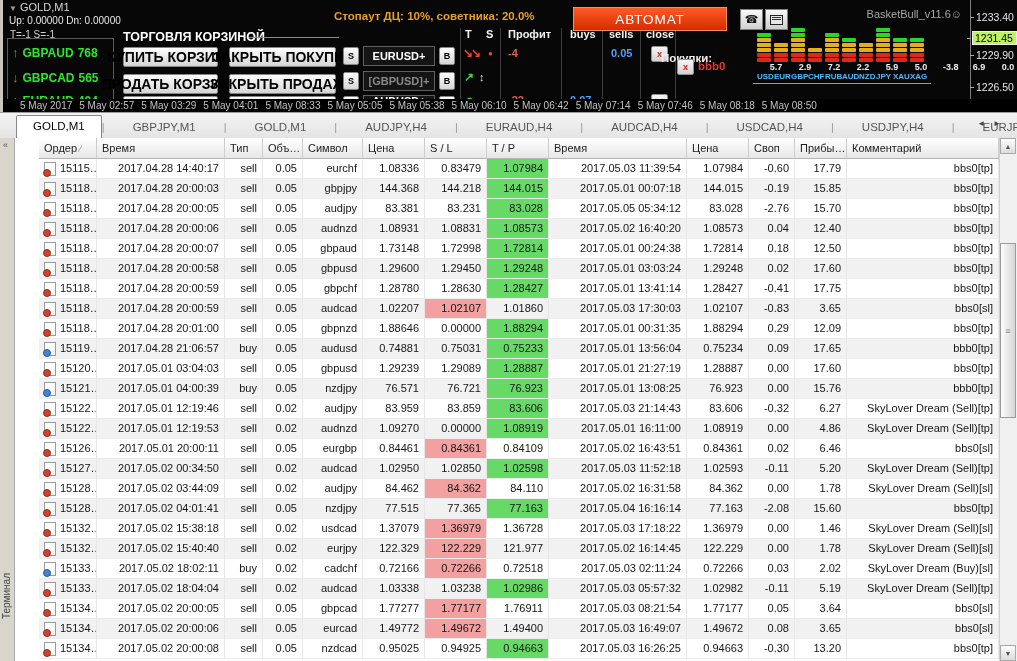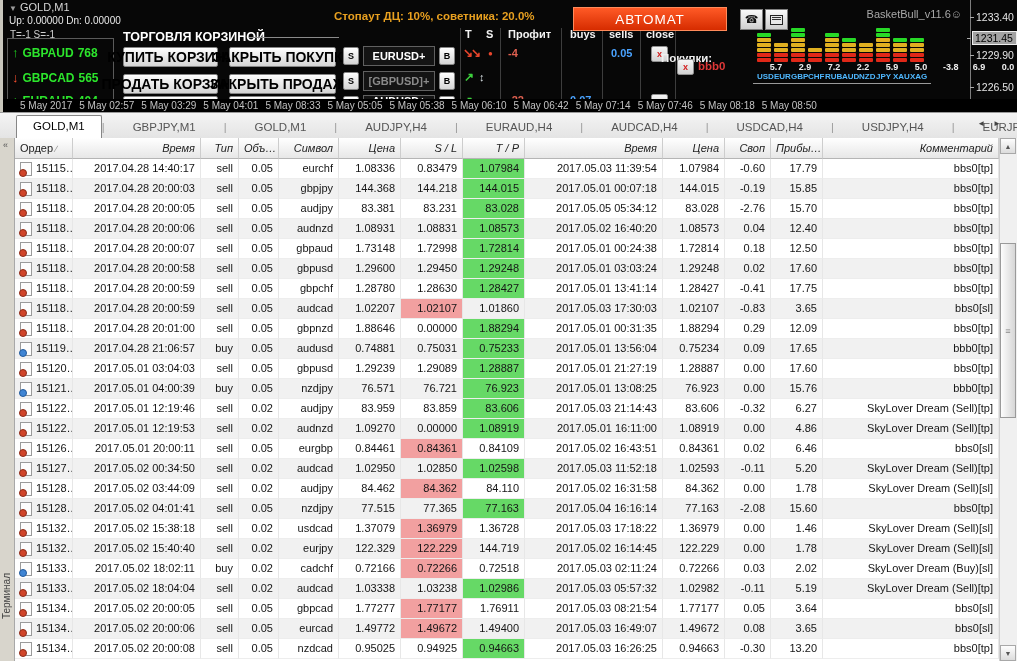--- a/index.html
+++ b/index.html
@@ -46,39 +46,39 @@
   .seg.r{background:#e02818;}
   #eq-vals,#eq-codes{left:754px;display:flex;gap:3px;}
   #eq-vals{top:62px;}
   #eq-codes{top:72px;}
   .eq-v{width:14px;text-align:center;color:#efefef;font-size:9px;font-weight:bold;margin-left:12px;}
   .eq-c{width:14px;text-align:center;color:#4fb8ff;font-size:8px;font-weight:bold;}
   .eq-line{left:750px;top:83px;width:178px;height:1px;background:#9a9a9a;}
   .pscale-line{left:967px;top:0;width:1px;height:99px;background:#7d7d7d;}
   .ptick{left:973px;color:#e4e4e4;font-size:10.5px;}
   .ptick::before{content:"";position:absolute;left:-6px;top:6px;width:4px;height:1px;background:#aaa;}
-  .ptick.cur{background:#a3a3a3;color:#000;padding:0 3px 0 2px;left:969px;border:1px solid #eee;}
+  .ptick.cur{background:#bef264;color:#000;padding:0 3px 0 2px;left:969px;border:1px solid #eee;}
   
   #timeline{left:0;top:99px;width:1017px;height:13px;background:#000;display:flex;gap:7px;padding-left:17px;box-sizing:border-box;align-items:center;border-left:3px solid #c9c7bd;}
   #timeline span{color:#c2c2c2;font-size:10px;white-space:nowrap;}
   
   #tabbar{left:0;top:112px;width:1017px;height:26px;background:linear-gradient(#f4f4f4,#e4e4e4);border-top:1px solid #9a9a9a;box-sizing:border-box;display:flex;align-items:flex-end;padding-left:16px;}
   .tab{font-size:11.5px;color:#555;padding:3px 28px 5px;white-space:nowrap;}
   .tab.active{background:#fff;border:1px solid #868686;border-bottom:none;color:#000;border-radius:2px 2px 0 0;padding:4px 16px 6px;}
   .tabsep{color:#999;font-size:11px;padding-bottom:5px;}
   #tab-arrows{position:absolute;right:8px;top:119px;color:#444;font-size:8px;letter-spacing:8px;}
   
   #terminal{left:0;top:138px;width:1017px;height:523px;background:#fff;display:flex;}
   #vstrip{width:14px;background:#d8d5cc;border-right:1px solid #a8a8a8;position:relative;flex:none;}
   #vstrip .rot{position:absolute;bottom:42px;left:1px;writing-mode:vertical-rl;transform:rotate(180deg);font-size:10px;color:#444;}
   #vstrip .coll{position:absolute;top:2px;left:3px;font-size:9px;color:#555;}
-  #grid{flex:1;overflow:hidden;}
+  #grid{flex:1;overflow:hidden;padding-left:24px;}
   .t-head,.t-row{display:grid;grid-template-columns:58px 128px 38px 40px 60px 62px 62px 62px 138px 62px 46px 52px minmax(0,1fr);}
   .hc{height:21px;line-height:21px;background:linear-gradient(#ffffff,#e7e7e7);border-right:1px solid #cdcdcd;border-bottom:1px solid #b5b5b5;font-size:11px;color:#222;padding:0 5px;white-space:nowrap;overflow:hidden;box-sizing:border-box;}
-  .hc.r{text-align:right;font-style:italic;}
+  .hc.r{}
   .sort{color:#888;font-size:9px;}
   .t-row{height:20px;}
   .t-row.alt .c{background:#f1f1f1;}
   .c{font-size:11px;line-height:19px;height:20px;color:#151515;padding:0 5px;border-right:1px solid #e7e7e7;border-bottom:1px solid #ededed;white-space:nowrap;overflow:hidden;box-sizing:border-box;background:#fff;}
   .c.r{text-align:right;}
   .c.hl-tp{background:#66d966 !important;}
   .c.hl-sl{background:#f2a0a0 !important;}
   .oc{display:flex;align-items:center;gap:4px;}
   .doc{width:10px;height:12px;background:#fdfdfd;border:1px solid #9a9a9a;position:relative;flex:none;}
   .doc::after{content:"";position:absolute;width:6px;height:6px;border-radius:50%;left:-2px;bottom:-2px;}
@@ -692,21 +692,21 @@
           <div class="c oc">
             <span class="doc sell"></span>
             <span>15132…</span>
           </div>
           <div class="c r">2017.05.02 15:40:40</div>
           <div class="c r">sell</div>
           <div class="c r">0.02</div>
           <div class="c r">eurjpy</div>
           <div class="c r">122.329</div>
           <div class="c r hl-sl">122.229</div>
-          <div class="c r">144.719</div>
+          <div class="c r">121.977</div>
           <div class="c r">2017.05.02 16:14:45</div>
           <div class="c r">122.229</div>
           <div class="c r">0.00</div>
           <div class="c r">1.78</div>
           <div class="c r">SkyLover Dream (Sell)[sl]</div>
         </div>
         <div class="t-row">
           <div class="c oc">
             <span class="doc buy"></span>
             <span>15133…</span>

